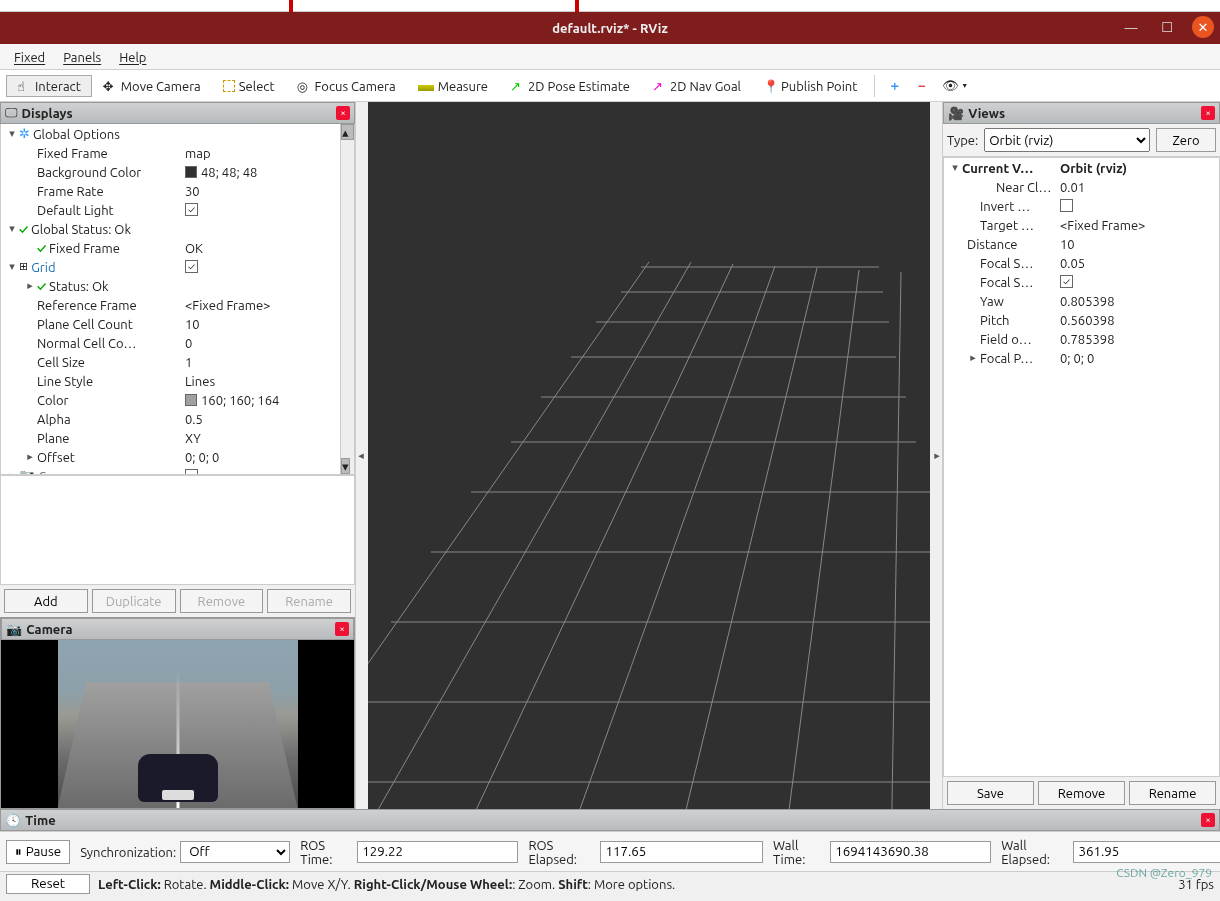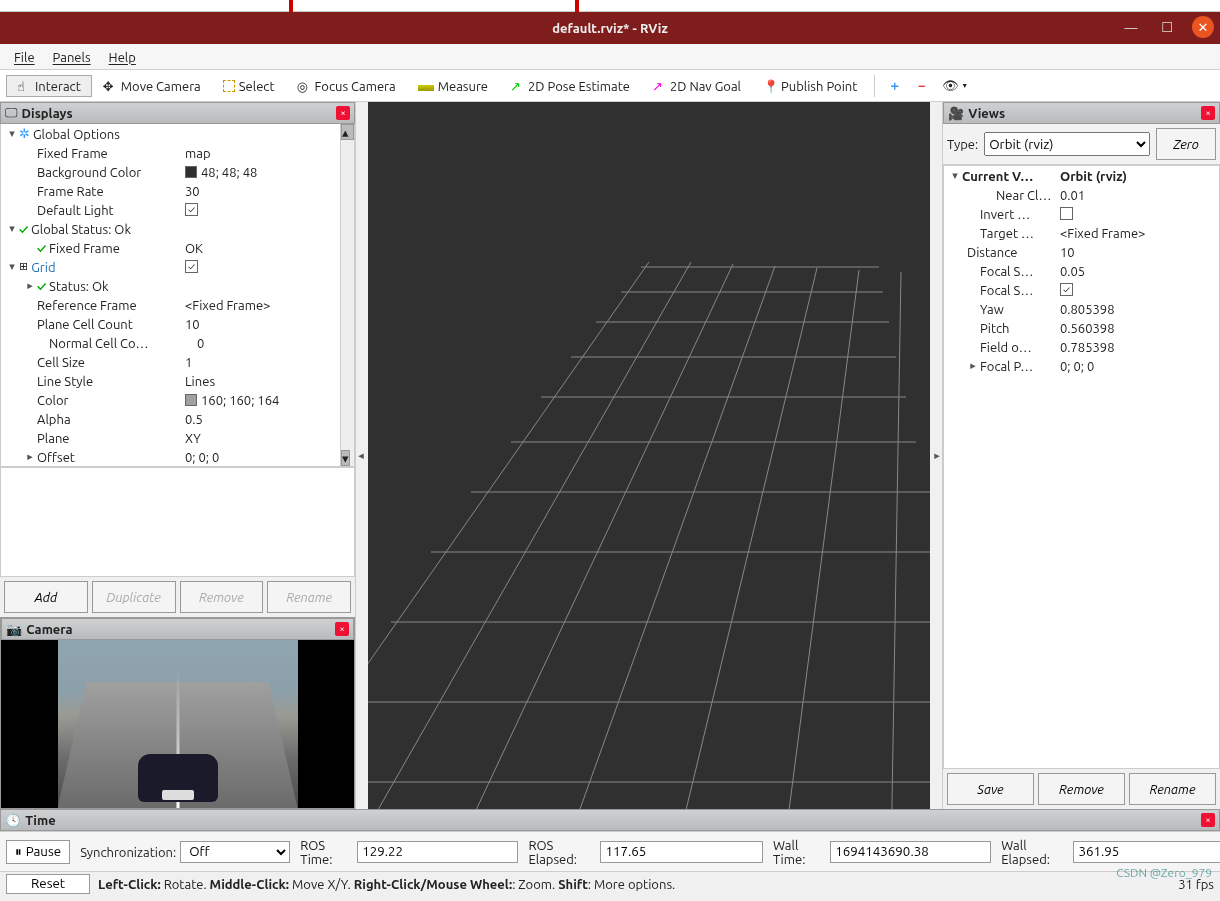--- a/index.html
+++ b/index.html
@@ -48,21 +48,21 @@
   .tree-row .key { width: 180px; display:flex; align-items:center; overflow:hidden; white-space:nowrap; }
   .tree-row .val { flex:1; display:flex; align-items:center; gap:4px; padding-left:4px; }
   .expander { width:14px; text-align:center; color:#555; font-size:11px; }
   .swatch { width:12px; height:12px; border:1px solid #666; display:inline-block; }
   .check { color:#0a0; font-weight:bold; }
   .linky { color:#1a6fb4; }
   .muted { color:#777; }
 
   .blank-area { height:110px; border:1px solid #ccc; background:#fff; }
   .display-buttons { display:flex; gap:4px; padding:4px; }
-  .btn { flex:1; border:1px solid #999; background:#f4f4f4; height:32px; font-size:13px;font-style:italic; }
+  .btn { flex:1; border:1px solid #999; background:#f4f4f4; height:24px; font-size:13px; }
   .btn:disabled { color:#aaa; }
 
   .camera-panel { border:1px solid #999; }
   .camera-view { height:168px; background:#000; display:flex; align-items:center; justify-content:center; position:relative; }
   .camera-img { width:240px; height:168px; background: linear-gradient(#8fa5b0 0%, #8ca0aa 30%, #9a9a94 45%, #6c6c6c 70%, #4a4a4a 100%); position:relative; overflow:hidden; }
   .road { position:absolute; bottom:0; left:0; right:0; height:75%; background: linear-gradient(#a0a0a0, #6b6b6b); clip-path: polygon(0% 100%, 100% 100%, 88% 0%, 12% 0%); }
   .lane-line { position:absolute; left:50%; top:30px; bottom:0; width:3px; background: linear-gradient(transparent, #fff); transform: translateX(-50%); }
   .car { position:absolute; bottom:6px; left:50%; transform:translateX(-50%); width:80px; height:48px; background:#1a1a2a; border-radius:12px 12px 6px 6px; }
   .car::after { content:""; position:absolute; bottom:2px; left:24px; width:32px; height:10px; background:#ddd; border-radius:2px; }
 
@@ -109,21 +109,21 @@
 <div class="titlebar">
   <span class="titlebar-text">default.rviz* - RViz</span>
   <div class="titlebar-buttons">
     <div class="tb-btn">—</div>
     <div class="tb-btn">☐</div>
     <div class="tb-btn tb-close">✕</div>
   </div>
 </div>
 
 <div class="menubar">
-  <div class="menu-item"><span>File</span></div>
+  <div class="menu-item"><span>Fixed</span></div>
   <div class="menu-item"><span>Panels</span></div>
   <div class="menu-item"><span>Help</span></div>
 </div>
 
 <div class="toolbar">
   <div class="tool-btn active">
     <span class="tool-icon">☝</span>
     <span>Interact</span>
   </div>
   <div class="tool-btn">
@@ -232,21 +232,21 @@
               <span>&lt;Fixed Frame&gt;</span>
             </div>
           </div>
           <div class="tree-row">
             <div class="key" style="padding-left: 22px;"><span class="expander"></span>Plane Cell Count</div>
             <div class="val">
               <span>10</span>
             </div>
           </div>
           <div class="tree-row">
-            <div class="key" style="padding-left: 22px; margin-left: 12px;"><span class="expander"></span>Normal Cell Co…</div>
+            <div class="key" style="padding-left: 22px;"><span class="expander"></span>Normal Cell Co…</div>
             <div class="val">
               <span>0</span>
             </div>
           </div>
           <div class="tree-row">
             <div class="key" style="padding-left: 22px;"><span class="expander"></span>Cell Size</div>
             <div class="val">
               <span>1</span>
             </div>
           </div>

